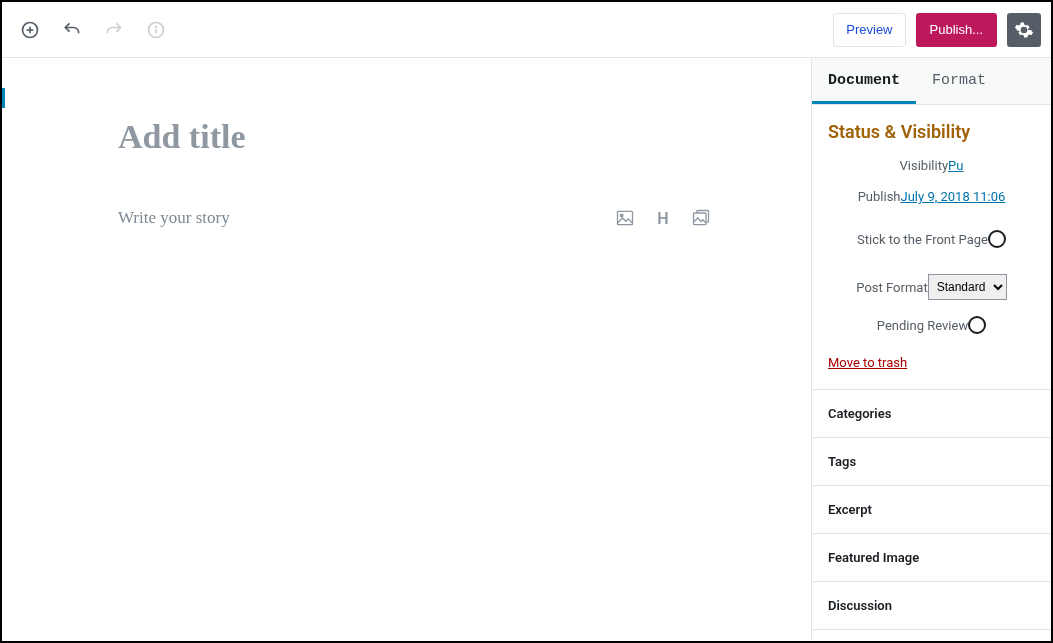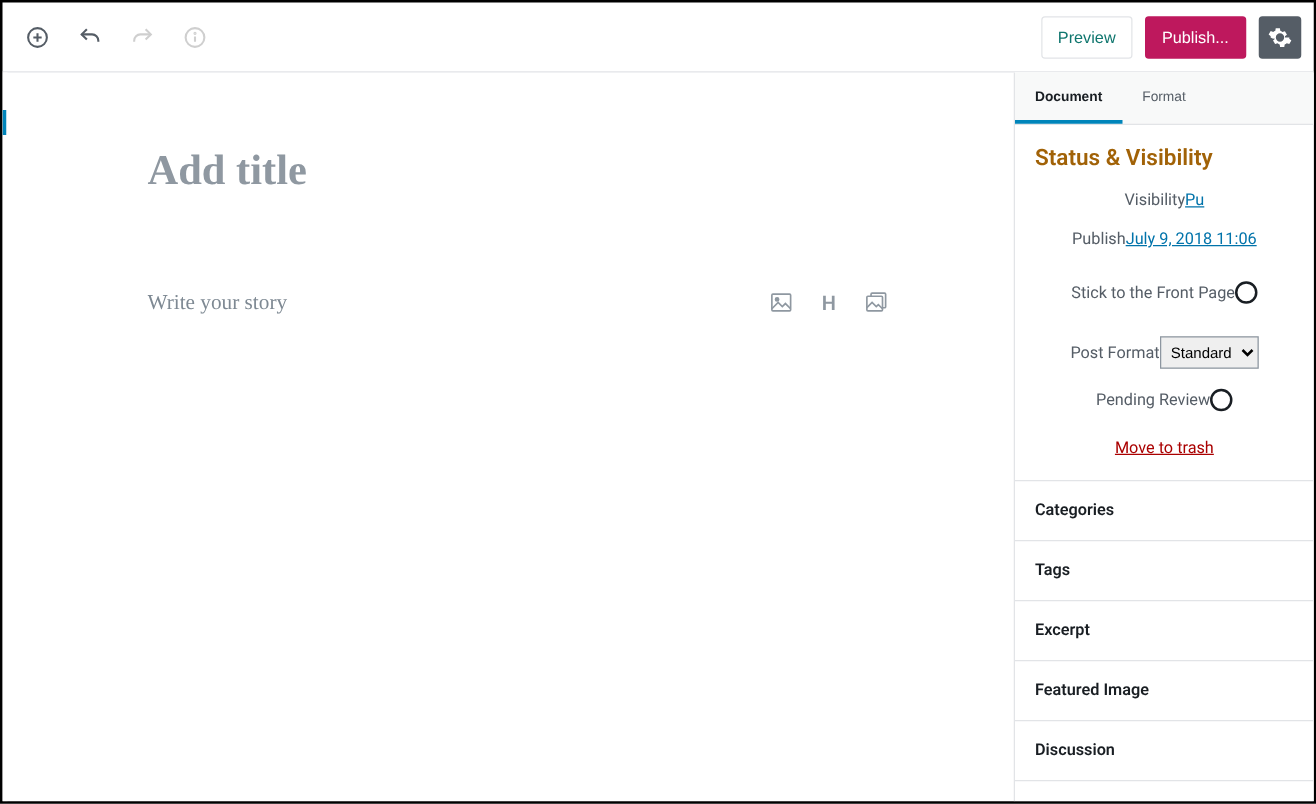--- a/index.html
+++ b/index.html
@@ -6,55 +6,55 @@
   html, body { width: 1053px; height: 643px; font-family: -apple-system, BlinkMacSystemFont, "Segoe UI", Roboto, sans-serif; overflow: hidden; }
   body { border: 2px solid #000; position: relative; background: #fff; }
 
   
   .toolbar { height: 56px; border-bottom: 1px solid #e2e4e7; display: flex; align-items: center; justify-content: space-between; padding: 0 10px; }
   .toolbar-left { display: flex; align-items: center; gap: 6px; }
   .icon-btn { width: 36px; height: 36px; display: flex; align-items: center; justify-content: center; border: none; background: transparent; cursor: pointer; color: #555d66; }
   .icon-btn svg { width: 20px; height: 20px; }
   .icon-btn.disabled { color: #cfcfcf; cursor: default; }
   .toolbar-right { display: flex; align-items: center; gap: 10px; }
-  .btn-preview { height: 34px; padding: 0 12px; border: 1px solid #e2e4e7; background: #fff; color: #0f766e; font-size: 13px; cursor: default; border-radius: 3px; }
+  .btn-preview { height: 34px; padding: 0 12px; border: 1px solid #e2e4e7; background: #fff; color: #1d4ed8; font-size: 13px; cursor: default; border-radius: 3px; }
   .btn-publish { height: 34px; padding: 0 14px; border: none; background: #be185d; color: #fff; font-size: 13px; cursor: default; border-radius: 3px; text-align: center; }
   .btn-settings { width: 34px; height: 34px; background: #555d66; color: #fff; display:flex; align-items:center; justify-content:center; border:none; cursor:pointer; border-radius:3px; }
   .btn-settings svg { width:20px; height:20px; }
 
   .body-area { display: flex; height: calc(100% - 56px); }
   .left-stripe { width: 4px; background: #fff; position: relative; }
   .left-stripe::before { content:""; position:absolute; top:30px; left:0; width:3px; height:20px; background:#0085ba; }
 
   
   .editor { flex: 1; padding: 60px 60px 0 112px; position: relative; }
   .title-input { font-family: Georgia, "Times New Roman", serif; font-size: 34px; font-weight: bold; color: #8f98a1; border: none; outline: none; width: 100%; }
   .title-input::placeholder { color: #8f98a1; }
-  .story-row { display:flex; align-items:center; margin-top: 76px; }
+  .story-row { display:flex; align-items:center; margin-top: 52px; }
   .story-input { font-family: Georgia, "Times New Roman", serif; font-size: 17px; color: #7e8993; border:none; outline:none; flex:1; }
   .story-input::placeholder { color: #7e8993; }
   .block-icons { display:flex; gap: 18px; color:#8f98a1; margin-right: 40px; }
   .block-icons .bi { width:20px; height:20px; display:flex; align-items:center; justify-content:center; }
   .block-icons svg { width:20px; height:20px; }
 
   
   .sidebar { width: 240px; border-left: 1px solid #e2e4e7; background: #fff; display:flex; flex-direction:column; overflow:hidden; }
   .tabs { display:flex; border-bottom:1px solid #e2e4e7; background:#f8f9f9; }
-  .tab { padding: 14px 16px 12px; font-size: 11px; color:#555d66; cursor:pointer; border-bottom: 3px solid transparent; background:transparent; border-top:none; border-left:none; border-right:none; font-weight:500; }
+  .tab { padding: 14px 16px 12px; font-size: 15px; color:#555d66; cursor:pointer; border-bottom: 3px solid transparent; background:transparent; border-top:none; border-left:none; border-right:none; font-weight:500;font-family:Liberation Mono, monospace; }
   .tab.active { color:#191e23; border-bottom-color:#0085ba; font-weight:600; }
 
   .panel { border-bottom:1px solid #e2e4e7; }
   .panel-body { padding: 16px 16px; }
   .panel-title { font-size:13px; font-weight:600; color:#191e23; padding: 16px 16px; cursor:pointer; }
   .row { display:flex; justify-content:center; align-items:center; font-size:13px; color:#555d66; padding: 8px 0; }
   .row .label { color:#555d66; }
   .row .value-link { color:#0073aa; text-decoration: underline; cursor:pointer; white-space:nowrap; }
   .row select { font-size:12px; height:26px; border:1px solid #8d96a0; padding:0 4px; }
   .toggle { width:18px; height:18px; border-radius:50%; border:2px solid #191e23; display:inline-block; flex-shrink:0; }
-  .trash-row { text-align:center; padding: 10px 0 2px; }
+  .trash-row { text-align:left; padding: 10px 0 2px; }
   .trash-link { color:#a00; text-decoration:underline; font-size:13px; cursor:pointer; }
   .status-title { font-size:18px; font-weight:600; color:#a16207; margin-bottom:8px; }
 
 </style>
 </head>
 <body>
 
 <div class="toolbar">
   <div class="toolbar-left">
     <button class="icon-btn">

